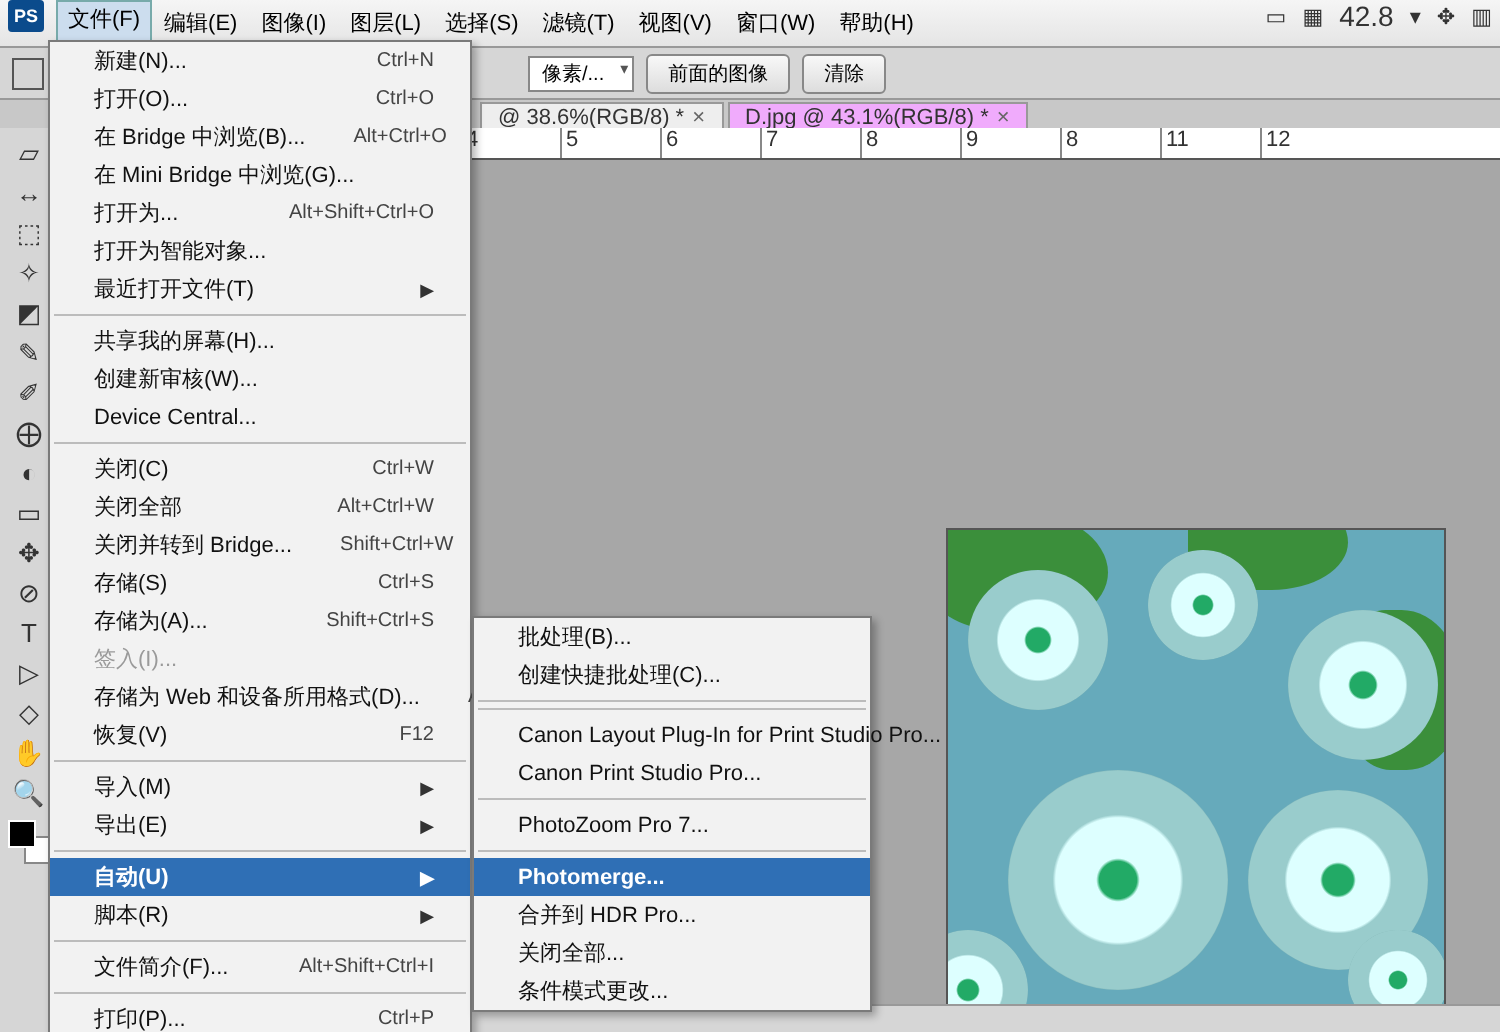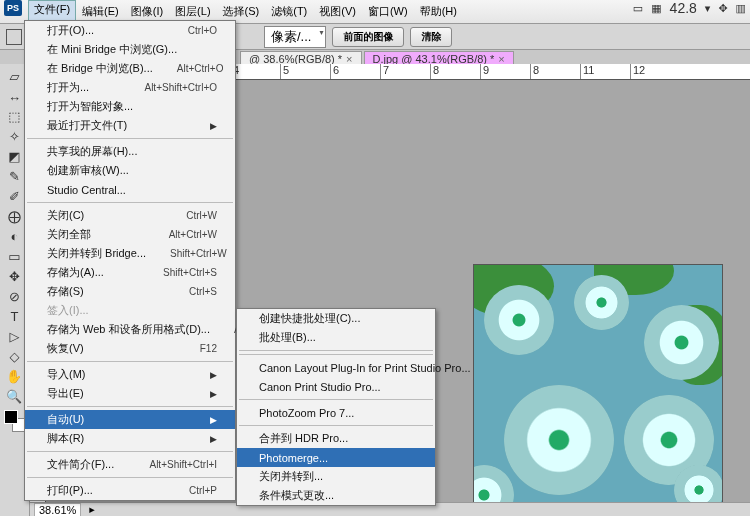--- a/index.html
+++ b/index.html
@@ -6,23 +6,23 @@
 body { width: 750px; height: 516px; background: #a7a7a7; overflow: hidden; position: relative; }
 .menubar { height: 24px; background: linear-gradient(#f5f5f5,#e5e5e5); display: flex; align-items: flex-start; padding: 0 4px; border-bottom: 1px solid #999; }
 .menubar .ps-icon { width: 18px; height: 16px; background: #0b4b8c; color: #fff; font-size: 9px; font-weight: bold; display: flex; align-items: center; justify-content: center; border-radius: 2px; margin-right: 6px; }
 .menubar .menu-item { padding: 4px 6px; cursor: default; }
 .menubar .menu-item.active { background: #cde; border: 1px solid #7aa; padding: 1px 5px; }
 .menubar .spacer { flex: 1; }
 .menubar .right-controls { display: flex; gap: 8px; align-items: center; color: #333; }
 .menubar .zoom-val { font-size: 14px; }
 .toolbar2 { height: 26px; background: #d6d6d6; border-bottom: 1px solid #999; display: flex; align-items: center; padding: 0 6px; gap: 6px; }
 .toolbar2 .crop-icon { width: 16px; height: 16px; border: 1px solid #555; position: relative; }
-.toolbar2 .dd { background: #fff; border: 1px solid #888; padding: 1px 14px 1px 6px; font-size: 13px; position: relative; }
+.toolbar2 .dd { background: #fff; border: 1px solid #888; padding: 1px 14px 1px 6px; font-size: 10px; position: relative; }
 .toolbar2 .dd::after { content: "▾"; position: absolute; right: 2px; top: 1px; font-size: 8px; color: #555; }
-.toolbar2 .btn { background: linear-gradient(#f8f8f8,#ddd); border: 1px solid #888; border-radius: 3px; padding: 2px 10px; font-size: 10px; font-weight: bold; }
+.toolbar2 .btn { background: linear-gradient(#f8f8f8,#ddd); border: 1px solid #888; border-radius: 3px; padding: 2px 10px; font-size: 10px; }
 .tab-strip { height: 18px; background: #c8c8c8; border-bottom: 1px solid #888; display: flex; align-items: center; padding-left: 240px; font-size: 10px; color: #333; }
 .tab-strip .tab { padding: 1px 8px; background: #f0abfc; border: 1px solid #999; border-bottom: none; margin-right: 2px; }
 .tab-strip .tab.active { background: #eee; }
 .tab-strip .tab .x { margin-left: 4px; color: #666; }
 .ruler-h { position: absolute; left: 30px; top: 64px; right: 0; height: 16px; background: #fff; border-bottom: 1px solid #555; font-size: 8px; color: #333; display: flex; }
 .ruler-h .tick { flex: 0 0 50px; border-left: 1px solid #888; padding-left: 2px; }
 .ruler-v { position: absolute; left: 30px; top: 80px; width: 16px; bottom: 14px; background: #fff; border-right: 1px solid #555; }
 .ruler-v .tick { height: 50px; border-top: 1px solid #888; font-size: 8px; padding-top: 2px; padding-left: 2px; }
 .tools { position: absolute; left: 0; top: 64px; width: 30px; bottom: 0; background: #d6d6d6; border-right: 1px solid #999; display: flex; flex-direction: column; align-items: center; padding-top: 2px; gap: 0; z-index: 5; }
 .tools .tool { width: 24px; height: 20px; display: flex; align-items: center; justify-content: center; color: #333; font-size: 13px; }
@@ -32,21 +32,21 @@
 .canvas-area { position: absolute; left: 46px; top: 80px; right: 0; bottom: 14px; background: #a7a7a7; }
 .image-window { position: absolute; left: 428px; top: 185px; width: 248px; height: 248px; background: #6ab; box-shadow: 0 0 0 1px #555; overflow: hidden; }
 .statusbar { position: absolute; left: 0; bottom: 0; right: 0; height: 14px; background: #d6d6d6; border-top: 1px solid #999; font-size: 9px; padding-left: 34px; display: flex; align-items: center; gap: 8px; }
 .statusbar .sb-val { background: #fff; border: 1px solid #aaa; padding: 0 4px; }
 .dropdown { position: absolute; background: #f2f2f2; border: 1px solid #7a7a7a; box-shadow: 2px 2px 4px rgba(0,0,0,.3); z-index: 100; }
 .dropdown .row { display: flex; align-items: center; height: 19px; padding: 0 18px 0 22px; color: #111; cursor: default; white-space: nowrap; }
 .dropdown .row .lbl { flex: 1; }
 .dropdown .row .shortcut { color: #444; font-size: 10px; margin-left: 24px; }
 .dropdown .row .arrow { margin-left: 18px; font-size: 9px; color: #333; }
 .dropdown .row.disabled { color: #9a9a9a; }
-.dropdown .row.hl { background: #2f6fb5; color: #fff; }
+.dropdown .row.hl { background: #2f6fb5; color: #fff; font-weight: bold; }
 .dropdown .row.hl .shortcut, .dropdown .row.hl .arrow { color: #fff; }
 .dropdown .sep { height: 1px; background: #bcbcbc; margin: 3px 2px; }
 .file-menu { left: 24px; top: 20px; width: 212px; }
 .auto-submenu { left: 236px; top: 308px; width: 200px; }
 .flower { position: absolute; border-radius: 50%; background: radial-gradient(circle at 50% 50%, #2a6 0 12%, #dff 14% 40%, #9cc 42% 70%, #7aa 72% 100%); }
 .blob { position: absolute; background: #3b8f3b; border-radius: 40% 60% 55% 45%; }
 </style>
 </head>
 <body>
 
@@ -152,72 +152,76 @@
   </div>
 </div>
 
 <div class="statusbar">
   <span class="sb-val">38.61%</span>
   <span>▸</span>
 </div>
 
 <div class="dropdown file-menu" id="filemenu">
     <div class="row">
+      <span class="lbl">新建(N)...</span>
+      <span class="shortcut">Ctrl+N</span>
+    </div>
+    <div class="row">
       <span class="lbl">打开(O)...</span>
       <span class="shortcut">Ctrl+O</span>
     </div>
     <div class="row">
-      <span class="lbl">在 Mini Bridge 中浏览(G)...</span>
-    </div>
-    <div class="row">
       <span class="lbl">在 Bridge 中浏览(B)...</span>
       <span class="shortcut">Alt+Ctrl+O</span>
     </div>
     <div class="row">
+      <span class="lbl">在 Mini Bridge 中浏览(G)...</span>
+    </div>
+    <div class="row">
       <span class="lbl">打开为...</span>
       <span class="shortcut">Alt+Shift+Ctrl+O</span>
     </div>
     <div class="row">
       <span class="lbl">打开为智能对象...</span>
     </div>
     <div class="row">
       <span class="lbl">最近打开文件(T)</span>
       <span class="arrow">▶</span>
     </div>
     <div class="sep"></div>
     <div class="row">
       <span class="lbl">共享我的屏幕(H)...</span>
     </div>
     <div class="row">
       <span class="lbl">创建新审核(W)...</span>
     </div>
     <div class="row">
-      <span class="lbl">Studio Central...</span>
+      <span class="lbl">Device Central...</span>
     </div>
     <div class="sep"></div>
     <div class="row">
       <span class="lbl">关闭(C)</span>
       <span class="shortcut">Ctrl+W</span>
     </div>
     <div class="row">
       <span class="lbl">关闭全部</span>
       <span class="shortcut">Alt+Ctrl+W</span>
     </div>
     <div class="row">
       <span class="lbl">关闭并转到 Bridge...</span>
       <span class="shortcut">Shift+Ctrl+W</span>
     </div>
     <div class="row">
+      <span class="lbl">存储(S)</span>
+      <span class="shortcut">Ctrl+S</span>
+    </div>
+    <div class="row">
       <span class="lbl">存储为(A)...</span>
       <span class="shortcut">Shift+Ctrl+S</span>
     </div>
-    <div class="row">
-      <span class="lbl">存储(S)</span>
-      <span class="shortcut">Ctrl+S</span>
-    </div>
     <div class="row disabled">
       <span class="lbl">签入(I)...</span>
     </div>
     <div class="row">
       <span class="lbl">存储为 Web 和设备所用格式(D)...</span>
       <span class="shortcut">Alt+Shift+Ctrl+S</span>
     </div>
     <div class="row">
       <span class="lbl">恢复(V)</span>
       <span class="shortcut">F12</span>
@@ -247,43 +251,43 @@
     </div>
     <div class="sep"></div>
     <div class="row">
       <span class="lbl">打印(P)...</span>
       <span class="shortcut">Ctrl+P</span>
     </div>
   </div>
 
 <div class="dropdown auto-submenu" id="automenu">
     <div class="row">
+      <span class="lbl">批处理(B)...</span>
+    </div>
+    <div class="row">
       <span class="lbl">创建快捷批处理(C)...</span>
     </div>
-    <div class="row">
-      <span class="lbl">批处理(B)...</span>
-    </div>
     <div class="sep"></div>
     <div class="sep"></div>
     <div class="row">
       <span class="lbl">Canon Layout Plug-In for Print Studio Pro...</span>
     </div>
     <div class="row">
       <span class="lbl">Canon Print Studio Pro...</span>
     </div>
     <div class="sep"></div>
     <div class="row">
       <span class="lbl">PhotoZoom Pro 7...</span>
     </div>
     <div class="sep"></div>
-    <div class="row">
-      <span class="lbl">合并到 HDR Pro...</span>
-    </div>
     <div class="row hl">
       <span class="lbl">Photomerge...</span>
     </div>
     <div class="row">
-      <span class="lbl">关闭并转到...</span>
+      <span class="lbl">合并到 HDR Pro...</span>
+    </div>
+    <div class="row">
+      <span class="lbl">关闭全部...</span>
     </div>
     <div class="row">
       <span class="lbl">条件模式更改...</span>
     </div>
   </div>
 
 </body></html>

